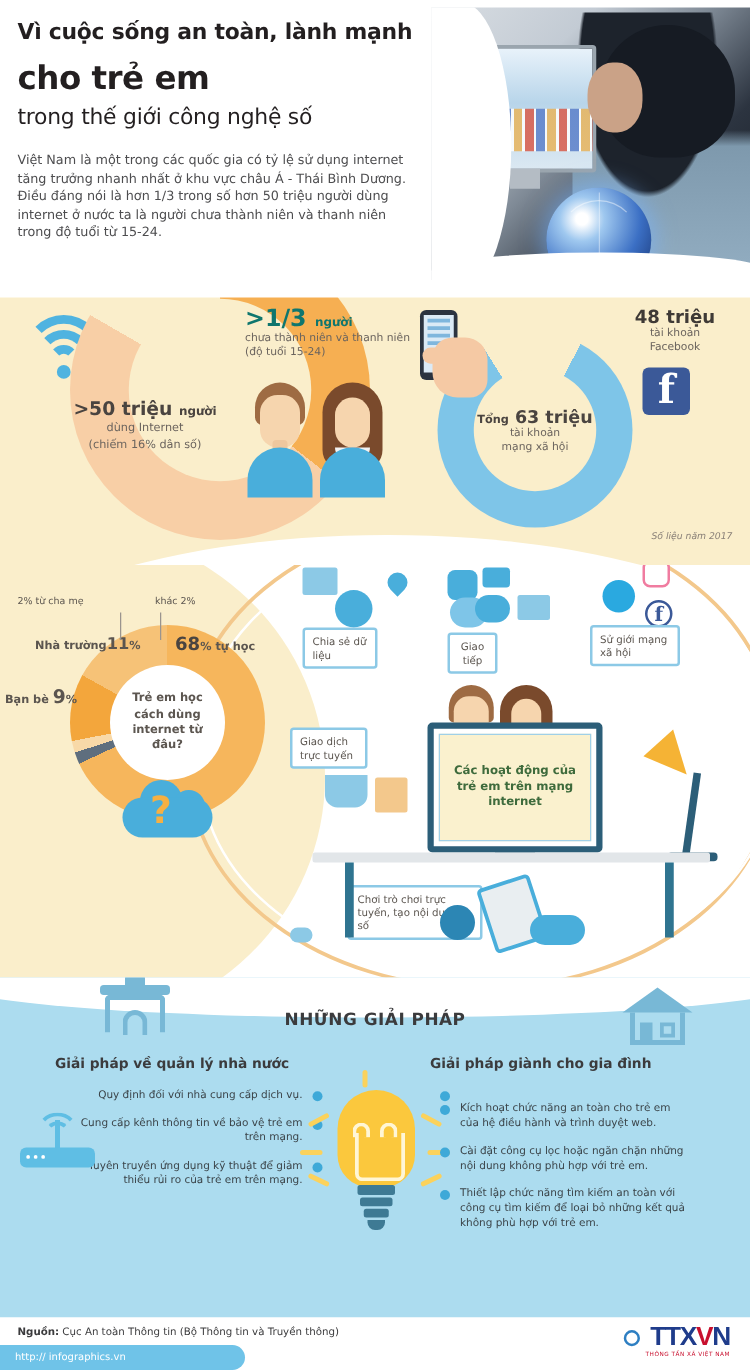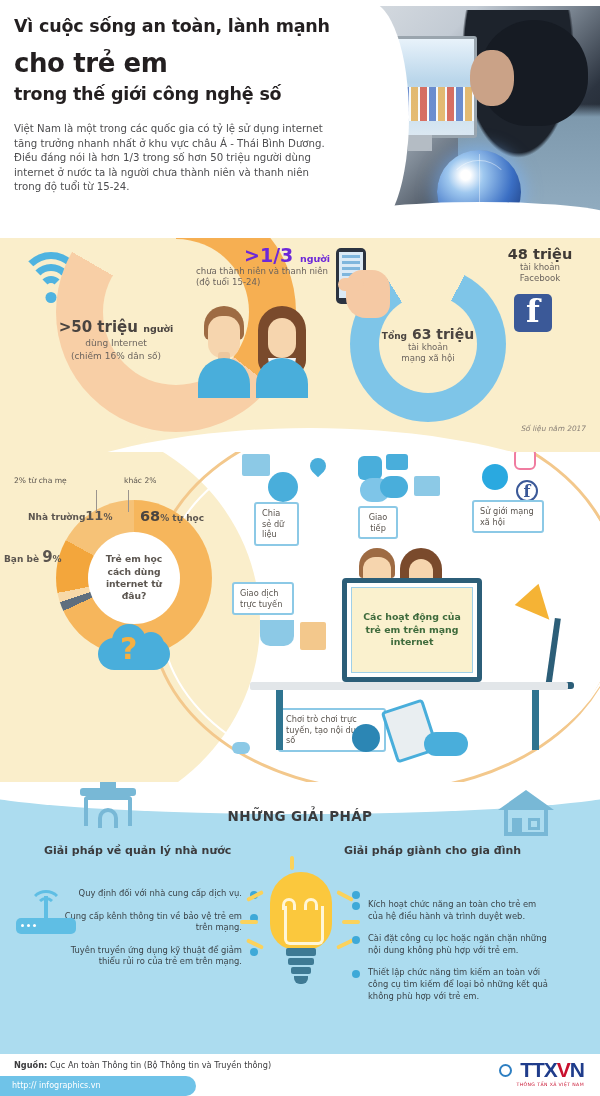--- a/index.html
+++ b/index.html
@@ -34,21 +34,21 @@
     box-shadow:0 0 16px 4px rgba(120,180,255,.55);}
   .photo-globe:before{content:""; position:absolute; inset:10px; border-radius:50%;
     border:1px solid rgba(255,255,255,.45); border-left-color:transparent; border-right-color:transparent;}
   .photo-globe:after{content:""; position:absolute; left:50%; top:4px; width:1px; height:76px; background:rgba(255,255,255,.4);}
   .photo-mask{position:absolute; left:-2px; top:-4px; width:66px; height:230px; background:#fff;
     border-radius:0 60% 60% 0 / 0 50% 50% 0;}
   .photo-mask2{position:absolute; left:0; bottom:-8px; width:270px; height:30px; background:#fff; border-radius:50% 50% 0 0;}
 
   .title1{ position:absolute; left:14px; top:16px; font-size:17.5px; font-weight:bold; color:#231f20; letter-spacing:-.2px;}
   .title2{ position:absolute; left:14px; top:48px; font-size:26px; font-weight:bold; color:#231f20; letter-spacing:-.4px;}
-  .title3{ position:absolute; left:14px; top:84px; font-size:17.5px; font-weight:bold; color:#231f20; letter-spacing:-.2px;}
+  .title3{ position:absolute; left:14px; top:84px; font-size:17.5px; font-weight:normal; color:#231f20; letter-spacing:-.2px;}
   .lead{ position:absolute; left:14px; top:122px; width:318px; font-size:10.2px; line-height:14.6px; color:#4d4d4f;}
 
   
   .band1{ position:absolute; left:0; top:230px; width:600px; height:222px; background:#faeecb;
           border-radius:0 0 0 0; overflow:hidden; z-index:2;}
   .band1 .swoop{position:absolute; left:-190px; top:-40px; width:360px; height:330px; background:#ffffff; border-radius:50%;}
   .band1 .swoop2{position:absolute; left:-176px; top:-34px; width:348px; height:318px; background:#faeecb; border-radius:50%;}
   .band1-bottomcurve{position:absolute; left:-40px; bottom:-236px; width:700px; height:260px; background:#fff; border-radius:50% 50% 0 0; z-index:3;}
 
   
@@ -63,21 +63,21 @@
   .donut1{position:absolute; left:56px; top:-38px; width:240px; height:240px; border-radius:50%;
     background:conic-gradient(from 0deg, #F6AF52 0deg 128deg, #F8CFA6 128deg 300deg, #faeecb 300deg 360deg);}
   .donut1 .hole{position:absolute; left:50%; top:50%; width:146px; height:146px; margin:-73px 0 0 -73px;
     border-radius:50%; background:#faeecb;}
   .lbl-50{position:absolute; left:36px; top:88px; width:160px; text-align:center; z-index:4;}
   .lbl-50 .big{font-size:15px; font-weight:bold; color:#4a4440;}
   .lbl-50 .big small{font-size:9.5px; font-weight:bold;}
   .lbl-50 .sub{font-size:9px; color:#6b645e; line-height:12px; margin-top:1px;}
 
   .lbl-13{position:absolute; left:196px; top:14px; width:160px; z-index:5;}
-  .lbl-13 .big{font-size:19px; font-weight:bold; color:#6d28d9;margin-left:48px;}
+  .lbl-13 .big{font-size:19px; font-weight:bold; color:#0f766e;}
   .lbl-13 .big small{font-size:9.5px;}
   .lbl-13 .sub{font-size:8.6px; color:#6b645e; line-height:11.4px;}
 
   .kids{position:absolute; left:196px; top:72px; width:120px; height:112px; z-index:5;}
   .kid{position:absolute; width:56px; height:112px;}
   .kid .hair{position:absolute; left:8px; top:4px; width:40px; height:34px; border-radius:20px 20px 6px 6px; background:#9e6b43;}
   .kid .face{position:absolute; left:12px; top:14px; width:32px; height:42px; border-radius:14px; background:#f6d5ae;}
   .kid .body{position:absolute; left:2px; top:56px; width:52px; height:40px; border-radius:26px 26px 0 0; background:#49AEDB;}
   .kid .neck{position:absolute; left:22px; top:50px; width:12px; height:12px; background:#eec79e; border-radius:3px;}
   .kid.girl .hair{left:4px; width:48px; height:70px; border-radius:24px 24px 16px 16px; background:#7a4a2c;}
@@ -158,21 +158,21 @@
   .av{position:absolute; width:46px; height:68px;}
   .av .hair{position:absolute; left:5px; top:0; width:36px; height:30px; border-radius:18px 18px 4px 4px; background:#9e6b43;}
   .av .face{position:absolute; left:9px; top:9px; width:28px; height:36px; border-radius:12px; background:#f6d5ae;}
   .av .body{position:absolute; left:0; top:46px; width:46px; height:30px; border-radius:23px 23px 0 0; background:#49AEDB;}
   .av.girl .hair{left:2px; width:42px; height:56px; border-radius:21px 21px 14px 14px; background:#7a4a2c;}
   .av.girl .face{left:11px; top:11px; width:24px; height:34px;}
   .av.b1{left:122px; top:96px;} .av.b2{left:166px; top:96px;}
 
   .bub{position:absolute; border:2px solid #8CC9E6; background:#fff; border-radius:3px; padding:4px 6px;
     font-size:8.2px; color:#5b554f; line-height:10.6px;}
-  .bub.b-share{left:22px; top:50px; width:45px;}
+  .bub.b-share{left:10px; top:50px; width:60px;}
   .bub.b-comm{left:126px; top:54px; width:40px; text-align:center;}
   .bub.b-social{left:240px; top:48px; width:72px;}
   .bub.b-trans{left:0px; top:130px; width:62px;}
   .bub.b-game{left:46px; top:256px; width:108px;}
 
   .ic{position:absolute; border-radius:50%; background:#49AEDB;}
   .ic.share{left:36px; top:20px; width:30px; height:30px;}
   .ic.pin{left:78px; top:6px; width:16px; height:16px; border-radius:50% 50% 50% 0; transform:rotate(-45deg);}
   .ic.imgs{left:10px; top:2px; width:28px; height:22px; border-radius:2px; background:#8CC9E6;}
   .ic.phone{left:126px; top:4px; width:24px; height:24px; background:#49AEDB; border-radius:6px;}
@@ -208,21 +208,21 @@
   .router{position:absolute; left:16px; top:108px; width:60px; height:48px;}
   .router .box{position:absolute; left:0; top:28px; width:60px; height:16px; border-radius:5px; background:#5FBEE4;}
   .router .box i{position:absolute; left:5px; top:6px; width:3px; height:3px; background:#fff; border-radius:50%; box-shadow:6px 0 0 #fff,12px 0 0 #fff;}
   .router .ant{position:absolute; left:28px; top:6px; width:4px; height:24px; background:#5FBEE4;}
   .router .wv{position:absolute; left:50%; top:0; border:3px solid #5FBEE4; border-bottom-color:transparent; border-left-color:transparent; border-right-color:transparent; border-radius:50%; transform:translateX(-50%);}
   .router .w1{width:34px; height:34px;} .router .w2{width:20px; height:20px; top:7px;}
 
   .sol-title{position:absolute; font-size:11px; font-weight:bold; color:#3b3b3d;}
   .sol-title.left{left:44px; top:62px;}
   .sol-title.right{left:344px; top:62px;}
-  .sol-list{position:absolute; width:200px;margin-top:18px;}
+  .sol-list{position:absolute; width:200px;}
   .sol-list.left{left:58px; top:88px; text-align:right;}
   .sol-list.right{left:352px; top:88px; text-align:left;}
   .sol-item{position:relative; font-size:8.4px; line-height:11.6px; color:#3b4449; margin-bottom:11px;}
   .sol-list.left .sol-item{padding-right:16px;}
   .sol-list.right .sol-item{padding-left:16px;}
   .sol-item .dot{position:absolute; top:3px; width:8px; height:8px; border-radius:50%; background:#3EA9D8;}
   .sol-list.left .sol-item .dot{right:0;}
   .sol-list.right .sol-item .dot{left:0;}
 
   .bulb{position:absolute; left:248px; top:86px; width:104px; height:132px;}

